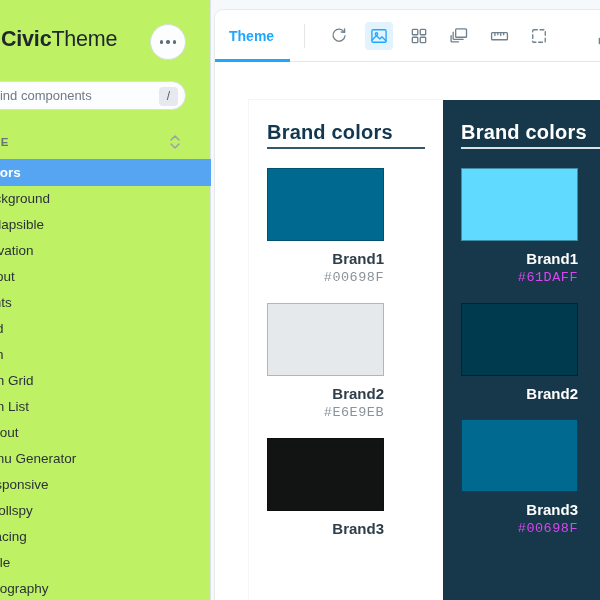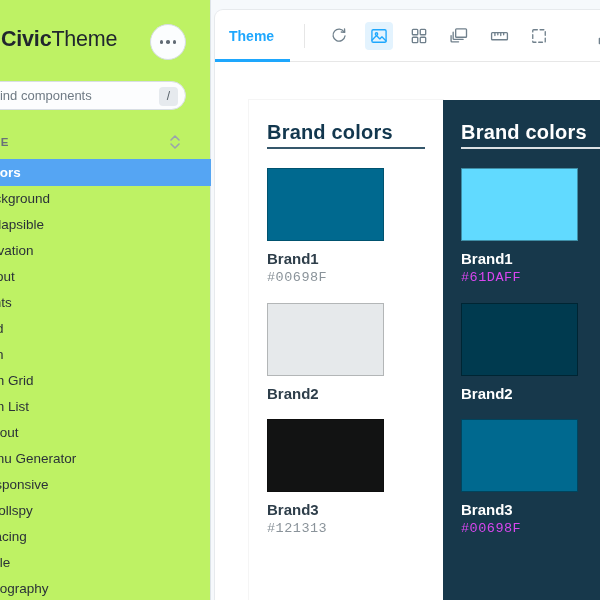--- a/index.html
+++ b/index.html
@@ -97,21 +97,21 @@
   .theme-panel.dark  { left:228px; width:200px; }
 
   .panel-title { font-size:20px; font-weight:700; line-height:20px; letter-spacing:0.2px; white-space:nowrap; }
   .light .panel-title { color:#12374E; }
   .dark  .panel-title { color:#FFFFFF; }
   .panel-rule { height:2px; margin-top:5px; }
   .light .panel-rule { background:#35576B; }
   .dark  .panel-rule { background:rgba(255,255,255,0.85); }
 
   .cards { margin-top:19px; }
-  .color-card { width:117px; margin-bottom:17px; text-align:left; }
+  .color-card { width:117px; margin-bottom:17px; text-align:right; }
   .swatch { height:73px; border:1px solid rgba(0,0,0,0.22); }
   .dark .swatch { border-color:rgba(0,0,0,0.35); }
   .swatch-name { margin-top:9px; font-size:15px; font-weight:700; line-height:17px; }
   .light .swatch-name { color:#2E3E4A; }
   .dark  .swatch-name { color:#FFFFFF; }
   .swatch-hex {
     margin-top:3px; font-family:"Liberation Mono", monospace;
     font-size:13.5px; line-height:16px; letter-spacing:0.5px;
   }
   .light .swatch-hex { color:#8A939A; }
@@ -234,25 +234,25 @@
         <div class="panel-rule"></div>
         <div class="cards">
           <div class="color-card">
             <div class="swatch" style="background: rgb(0, 105, 143);"></div>
             <div class="swatch-name">Brand1</div>
             <div class="swatch-hex">#00698F</div>
           </div>
           <div class="color-card">
             <div class="swatch" style="background: rgb(230, 233, 235);"></div>
             <div class="swatch-name">Brand2</div>
+            <div class="swatch-hex">#E6E9EB</div>
           </div>
           <div class="color-card">
             <div class="swatch" style="background: rgb(18, 19, 19);"></div>
             <div class="swatch-name">Brand3</div>
-            <div class="swatch-hex">#121313</div>
           </div>
         </div>
       </div>
 
       <div class="theme-panel dark" style="background: rgb(23, 56, 75);">
         <div class="panel-title">Brand colors</div>
         <div class="panel-rule"></div>
         <div class="cards">
           <div class="color-card">
             <div class="swatch" style="background: rgb(97, 218, 255);"></div>

